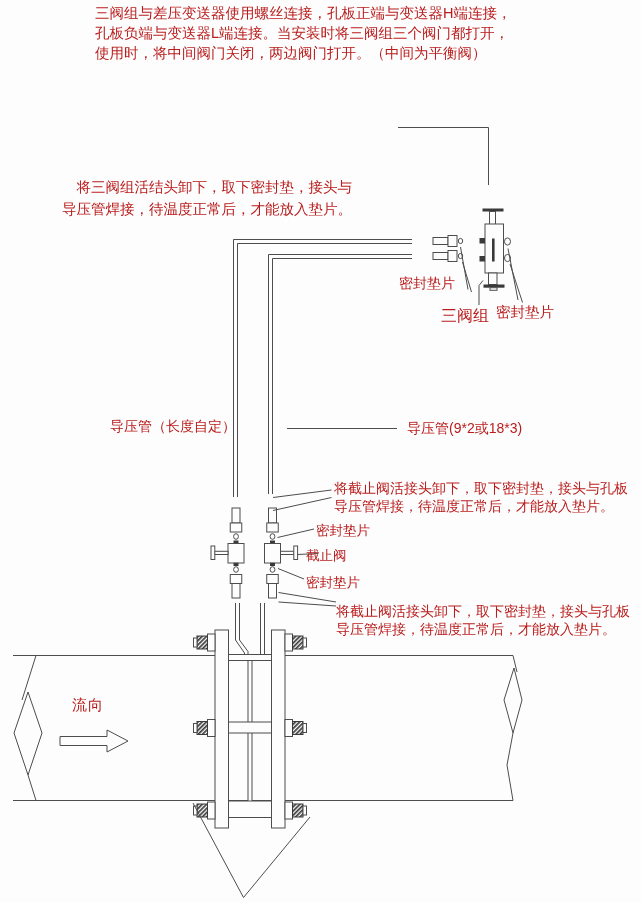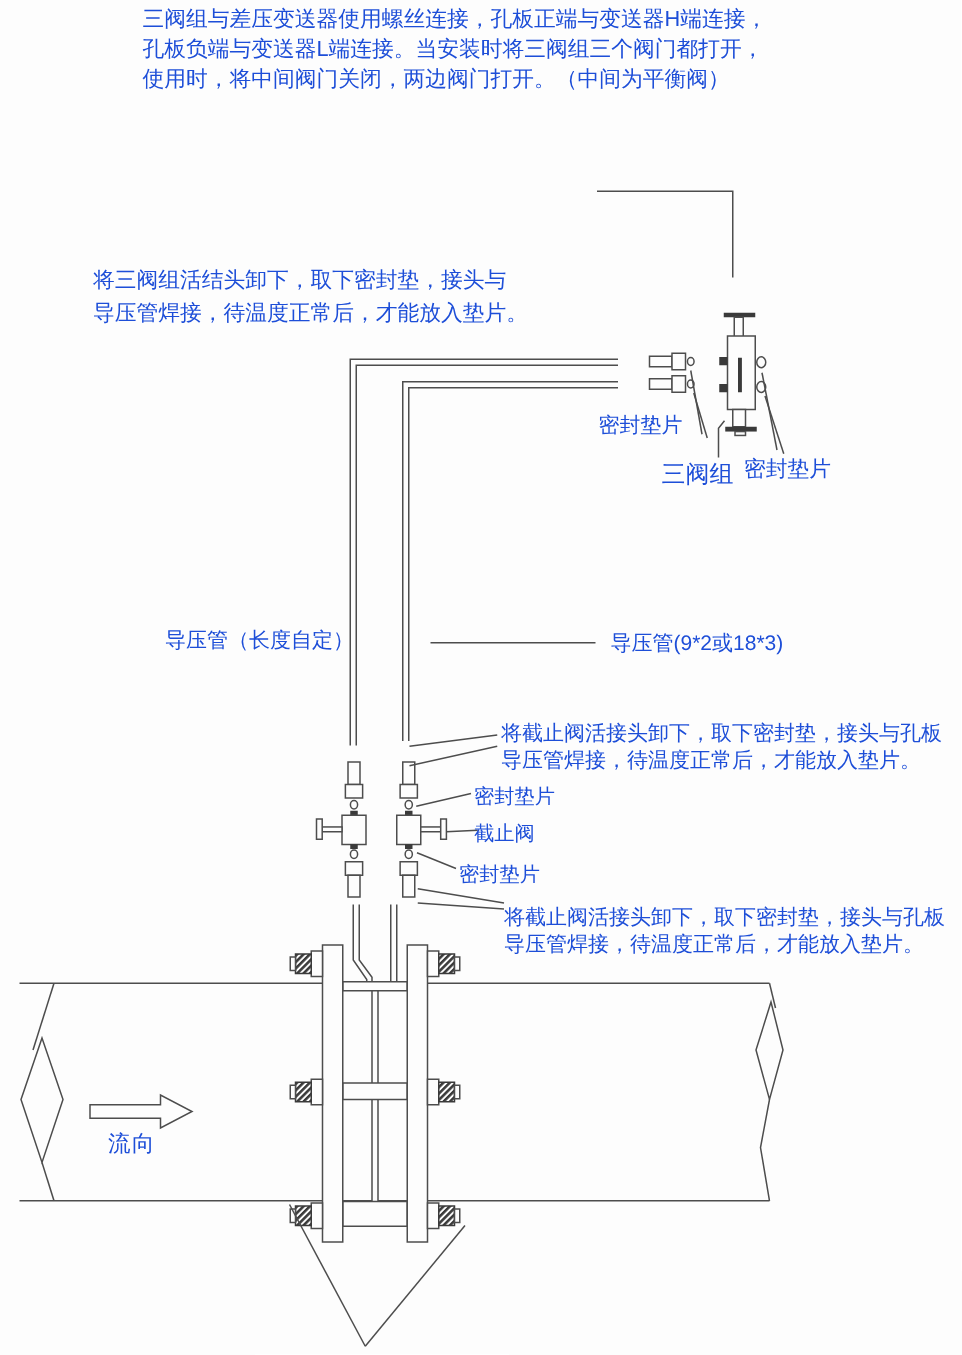--- a/index.html
+++ b/index.html
@@ -1,37 +1,37 @@
 <!DOCTYPE html>
 <html><head>
 <meta charset="utf-8">
 <style>
   html,body{margin:0;padding:0;background:#ffffff;}
   .page{
     position:relative;width:641px;height:903px;background:#fdfdfd;
-    font-family:"Liberation Sans",sans-serif;color:#1d4ed8;overflow:hidden;
+    font-family:"Liberation Sans",sans-serif;color:#b91c1c;overflow:hidden;
   }
   .art{position:absolute;left:0;top:0;}
   .t{position:absolute;white-space:pre-line;}
   .s{stroke:#4d4d4d;stroke-width:1;fill:none;}
   .w{stroke:#4d4d4d;stroke-width:1;fill:#fdfdfd;}
   .d{fill:#3a3a3a;stroke:none;}
   #note-top{left:95px;top:4px;font-size:14.5px;line-height:19.8px;}
-  #note-union{left:62px;top:177px;font-size:14.5px;line-height:21.5px;}
+  #note-union{left:62px;top:177px;font-size:14.5px;line-height:21.5px;text-align:right;}
   #lbl-gasket-left{left:399px;top:275px;font-size:14px;}
   #lbl-manifold{left:441px;top:306px;font-size:16px;}
   #lbl-gasket-right{left:496px;top:303px;font-size:14.5px;}
   #lbl-pipe-left{left:110px;top:418px;font-size:14px;}
   #lbl-pipe-right{left:407px;top:420px;font-size:14px;}
   #note-stop-upper{left:334px;top:480px;font-size:14px;line-height:17.8px;}
   #lbl-gasket-mid-top{left:316px;top:522px;font-size:13.5px;}
-  #lbl-stop-valve{left:316px;top:547px;font-size:13.5px;}
+  #lbl-stop-valve{left:306px;top:547px;font-size:13.5px;}
   #lbl-gasket-mid-bottom{left:306px;top:574px;font-size:13.5px;}
   #note-stop-lower{left:336px;top:603px;font-size:14px;line-height:17.8px;}
-  #lbl-flow{left:72px;top:753px;font-size:15px;letter-spacing:1px;}
+  #lbl-flow{left:72px;top:696px;font-size:15px;letter-spacing:1px;}
   #note-weld{left:279px;top:868px;font-size:15px;letter-spacing:0.5px;}
 </style>
 </head>
 <body>
 
 <div class="page">
 
   <svg class="art" width="641" height="903" viewBox="0 0 641 903">
     <defs>
       <pattern id="hatch" patternUnits="userSpaceOnUse" width="3" height="3" patternTransform="rotate(45)">

